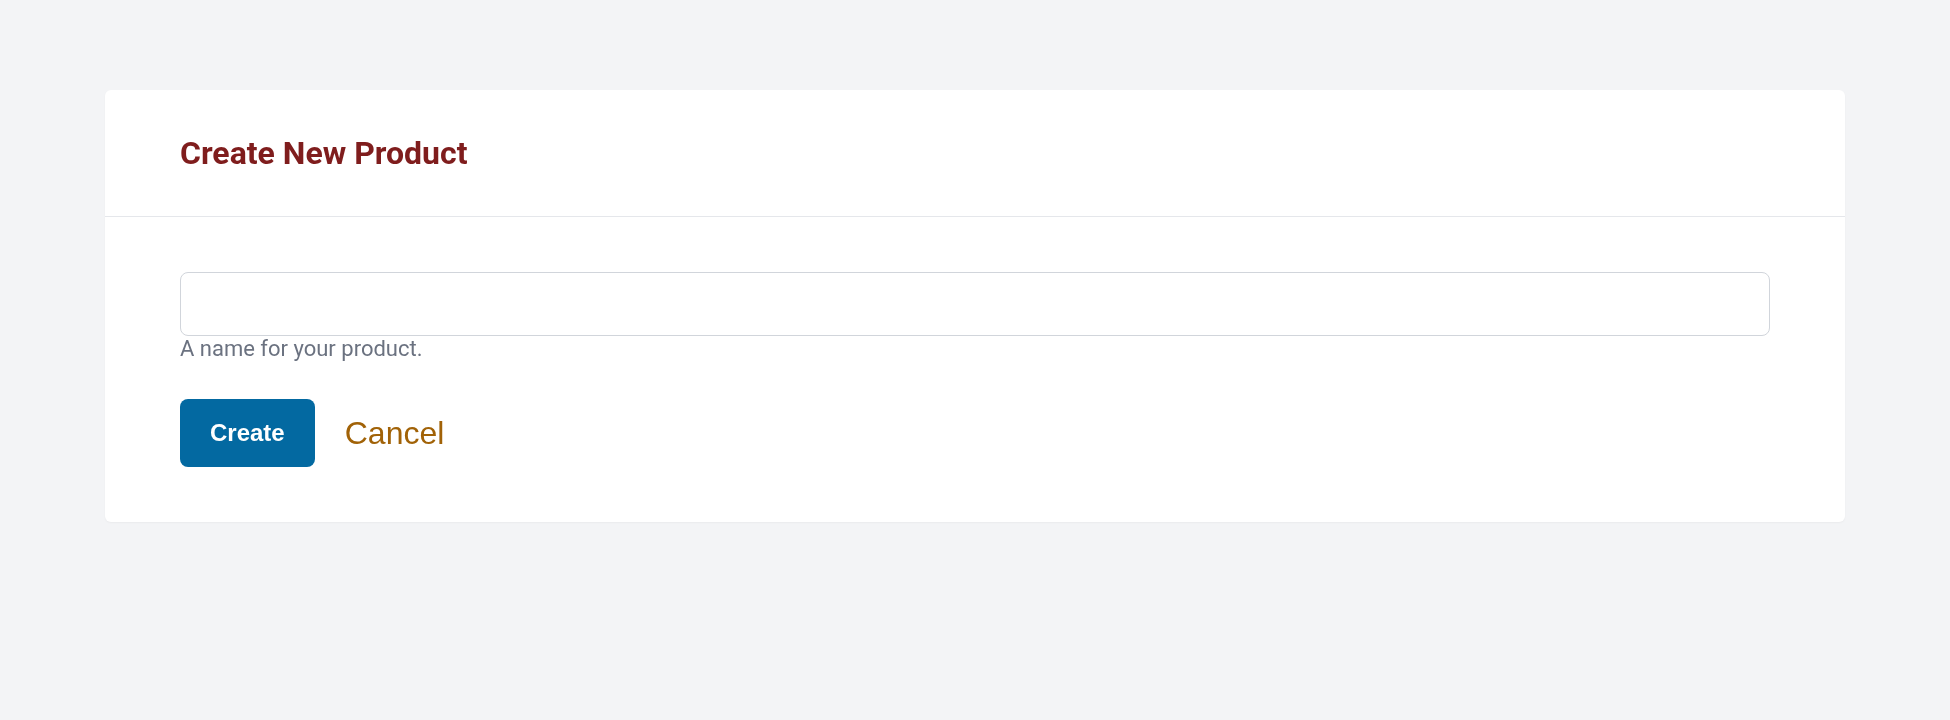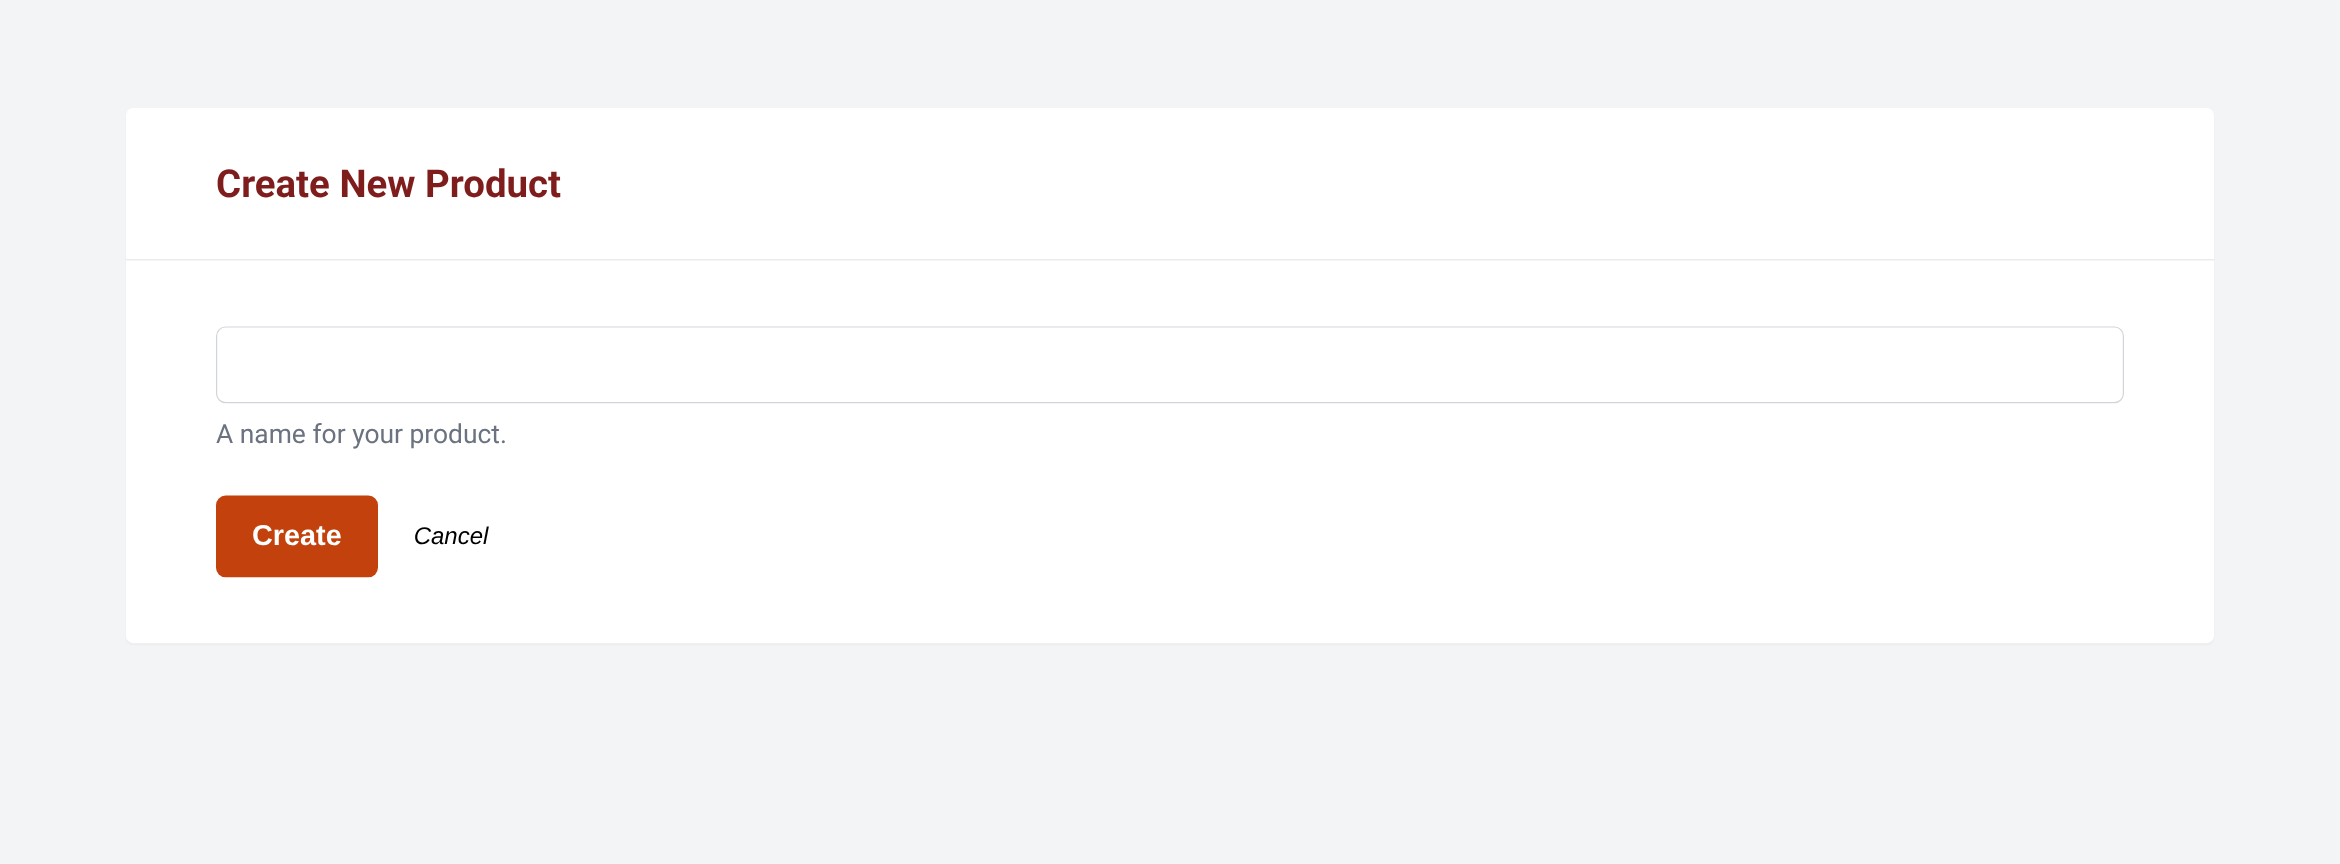--- a/index.html
+++ b/index.html
@@ -54,46 +54,44 @@
       border: 1px solid #d1d5db;
       border-radius: 8px;
       padding: 12px 16px;
       font-size: 22px;
       background-color: #ffffff;
       outline: none;
     }
     .form-help {
       font-size: 22px;
       color: #6b7280;
-      margin-top: 14px;
     }
     .button-row {
       display: flex;
       align-items: center;
       gap: 30px;
     }
     .btn-primary {
-      background-color: #c2410c;
+      background-color: #0369a1;
       color: #ffffff;
       border: none;
       border-radius: 8px;
       padding: 20px 30px;
       font-size: 24px;
       font-weight: 600;
       cursor: pointer;
     }
     .btn-link {
       background: none;
       border: none;
-      color: #000000;
-      font-size: 20px;
+      color: #a16207;
+      font-size: 32px;
       font-weight: 400;
       cursor: pointer;
       padding: 0;
-      font-style: italic;
     }
   </style>
 </head>
 <body>
 
 <div class="card">
   <div class="card-header">
     <h1 class="card-title">Create New Product</h1>
   </div>
   <div class="card-body">

